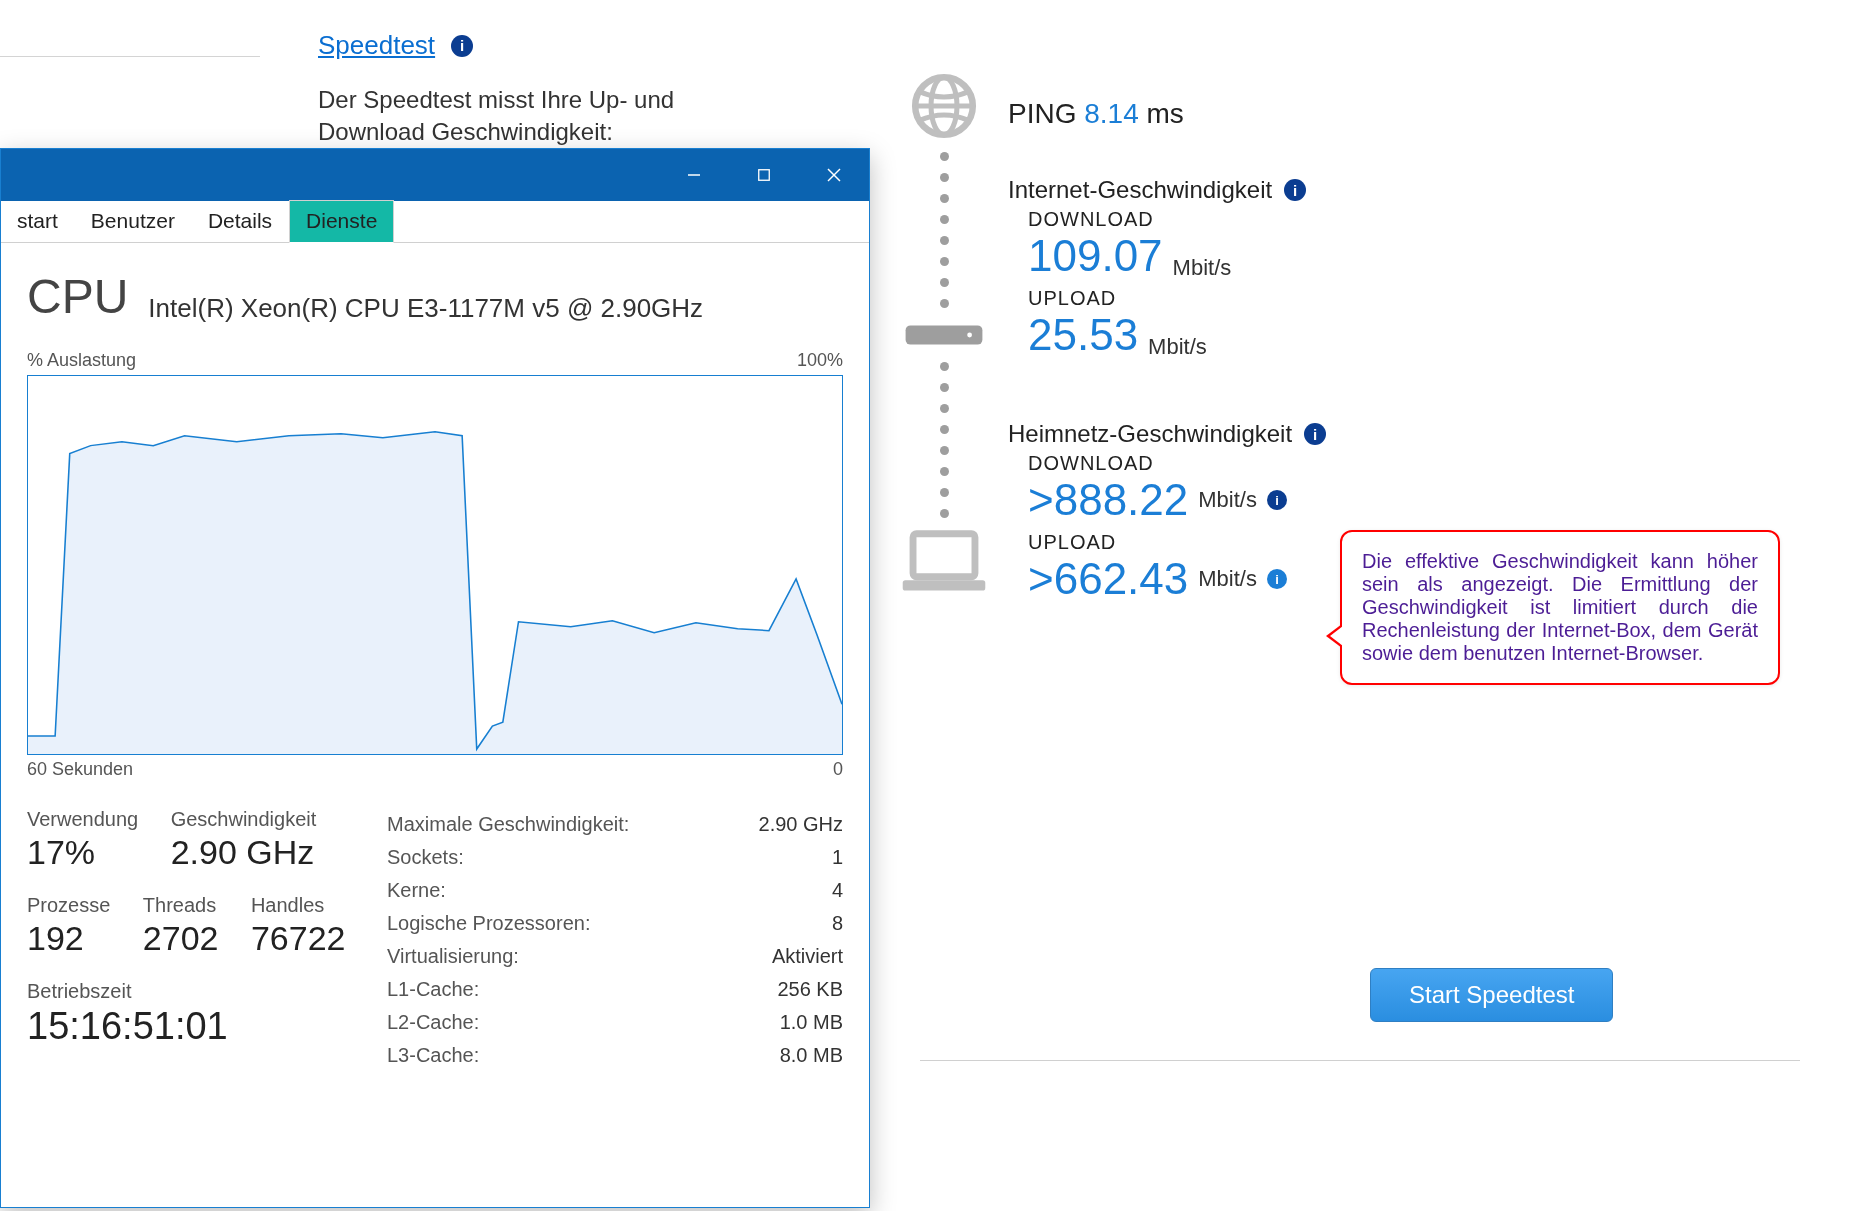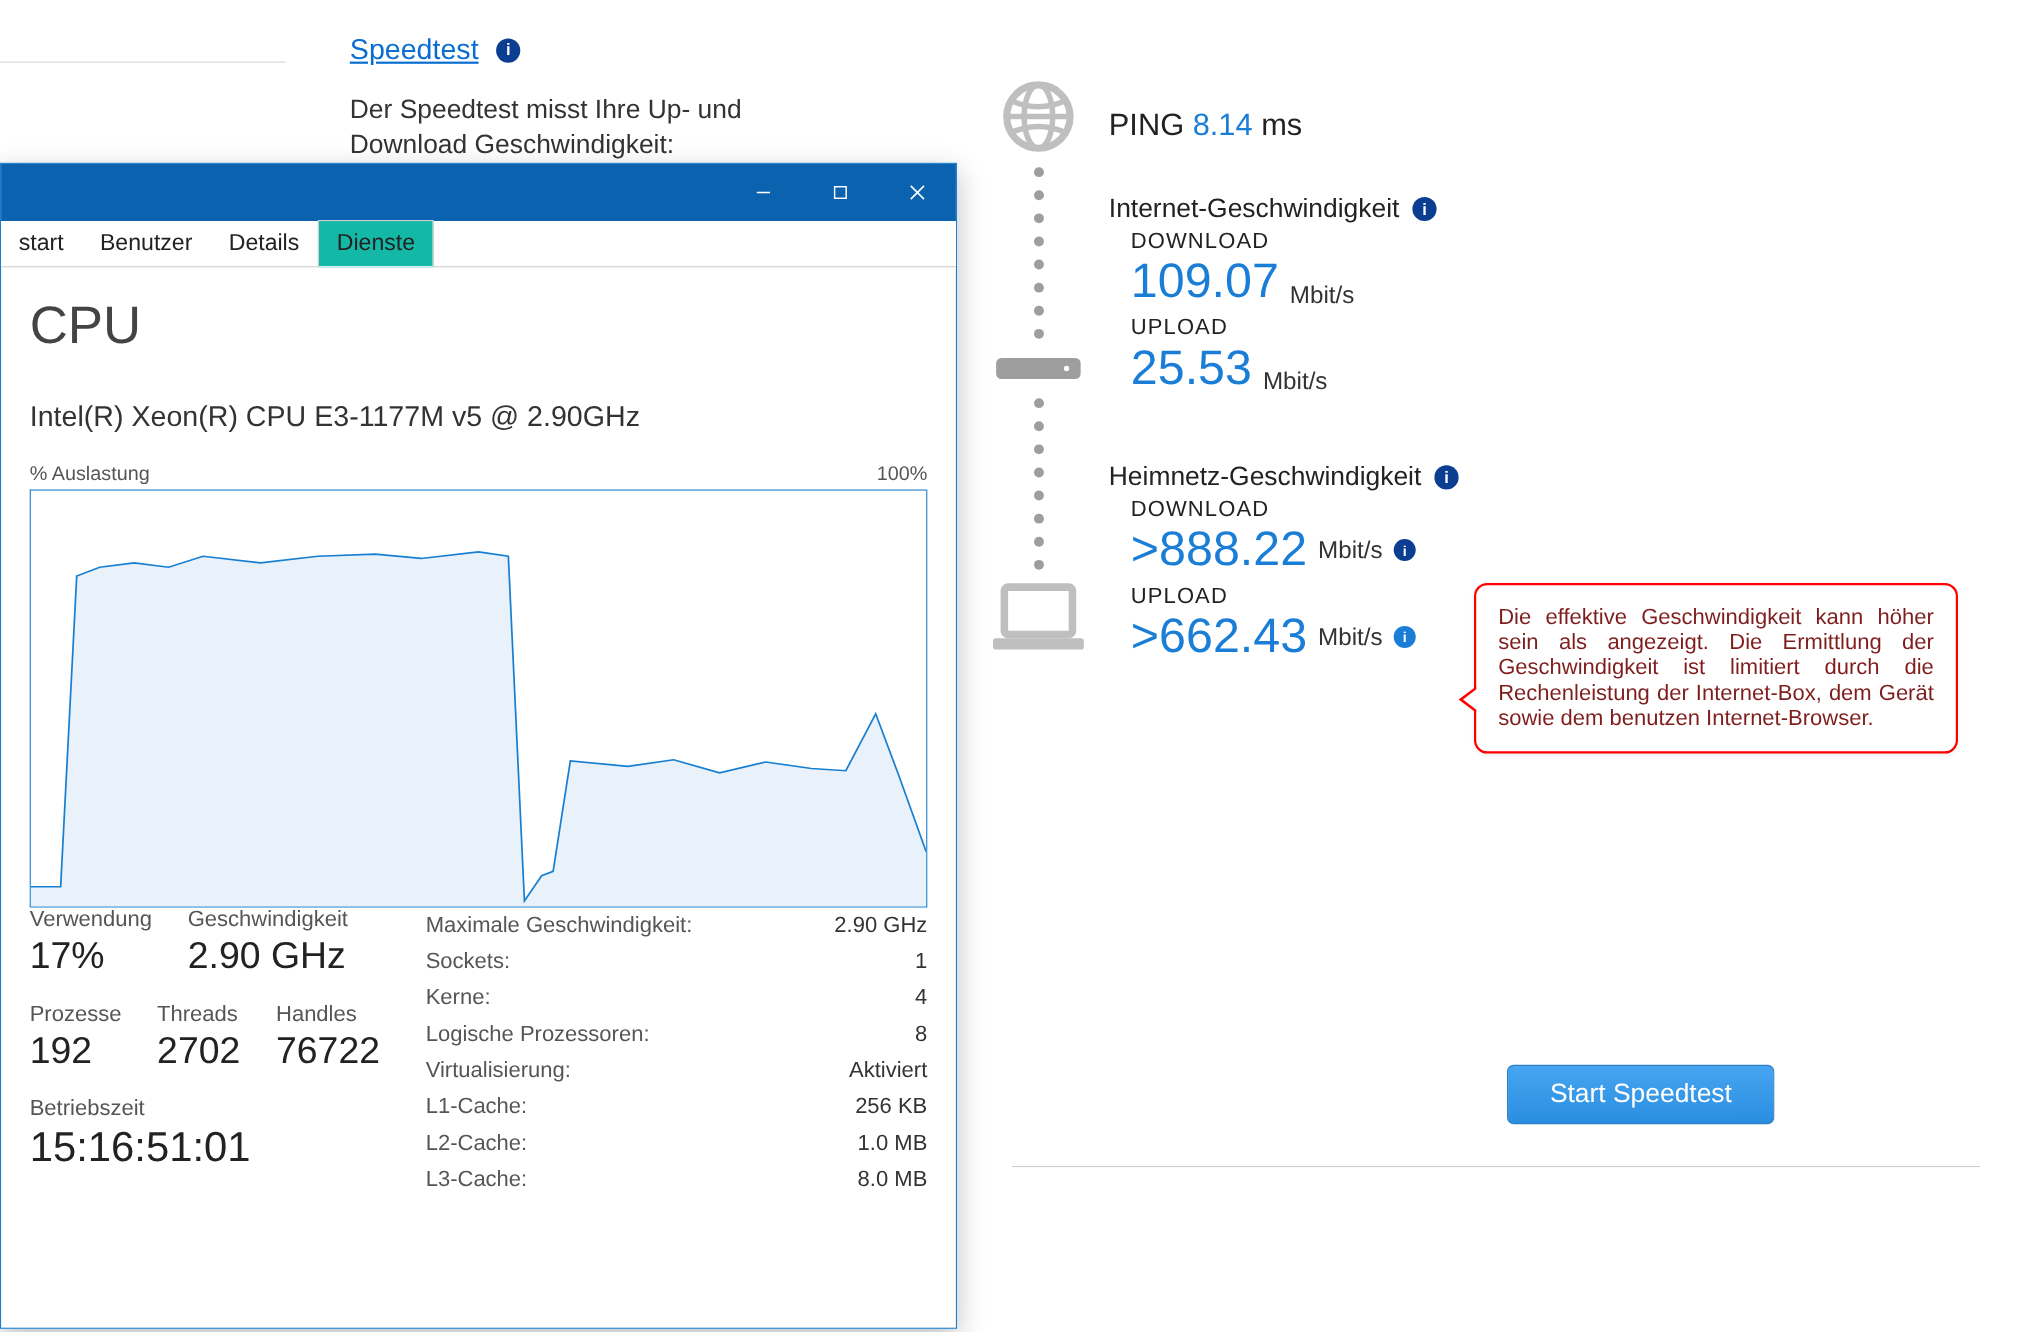--- a/index.html
+++ b/index.html
@@ -90,21 +90,21 @@
   }
 
   .callout {
     position: absolute;
     left: 1340px; top: 530px;
     width: 440px;
     border: 2px solid #ff0000;
     border-radius: 12px;
     padding: 18px 20px;
     font-size: 20px;
-    color: #7f1d1d;
+    color: #4c1d95;
     text-align: justify;
     background: #fff;
     box-shadow: 0 1px 4px rgba(0,0,0,0.08);
   }
   .callout::before {
     content: "";
     position: absolute;
     left: -16px; top: 92px;
     width: 0; height: 0;
     border-top: 12px solid transparent;
@@ -173,21 +173,21 @@
     border-right: 1px solid transparent;
   }
   .tabs .tab.active {
     border: 1px solid #d0d0d0;
     border-bottom: 1px solid #fff;
     margin-bottom: -1px;
     background: #14b8a6;
   }
   .tm-body { padding: 26px 26px 0 26px; }
   .cpu-line {
-    display: flex; align-items: flex-start; gap: 39px; margin-bottom: 26px; flex-direction: column;
+    display: flex; align-items: flex-end; gap: 20px; margin-bottom: 26px;
   }
   .cpu-line .cpu-title { font-size: 48px; color: #444; }
   .cpu-line .cpu-model { font-size: 26px; color: #333; }
 
   .chart-labels {
     display: flex; justify-content: space-between;
     font-size: 18px; color: #555; margin-bottom: 4px;
   }
   .cpu-chart {
     height: 380px; border: 1px solid #177fd1; position: relative;
@@ -351,20 +351,24 @@
     <div class="chart-labels">
       <span>% Auslastung</span>
       <span>100%</span>
     </div>
     <div class="cpu-chart">
       <svg viewBox="0 0 780 380" preserveAspectRatio="none">
         <polygon fill="#e9f1fb" stroke="none" points="0,380 0,362 26,362 40,78 60,70 90,66 120,70 150,60 200,66 250,60 300,58 340,62 390,56 416,60 430,375 445,352 455,348 470,247 520,252 560,246 600,258 640,248 680,254 710,256 736,204 756,260 780,330 780,380"></polygon>
         <polyline fill="none" stroke="#177fd1" stroke-width="1.5" points="0,362 26,362 40,78 60,70 90,66 120,70 150,60 200,66 250,60 300,58 340,62 390,56 416,60 430,375 445,352 455,348 470,247 520,252 560,246 600,258 640,248 680,254 710,256 736,204 756,260 780,330"></polyline>
       </svg>
     </div>
+    <div class="chart-bottom-labels">
+      <span>60 Sekunden</span>
+      <span>0</span>
+    </div>
 
     <div class="stats">
       <div class="stats-left">
         <div class="stat-pair">
           <div class="lbl">Verwendung</div>
           <div class="val">17%</div>
         </div>
         <div class="stat-pair">
           <div class="lbl">Geschwindigkeit</div>
           <div class="val">2.90 GHz</div>

